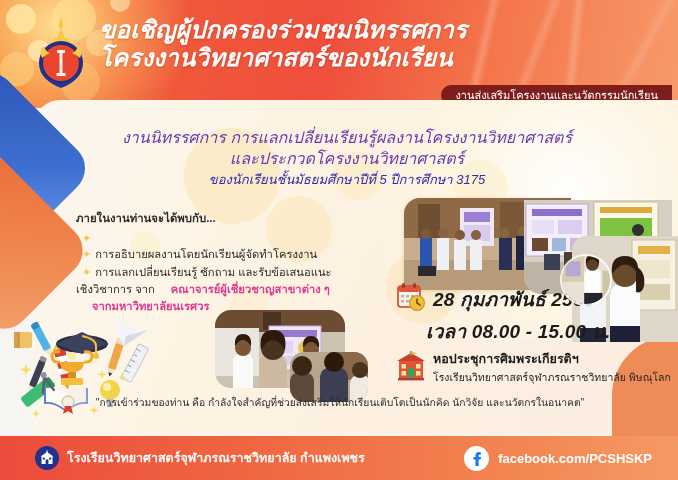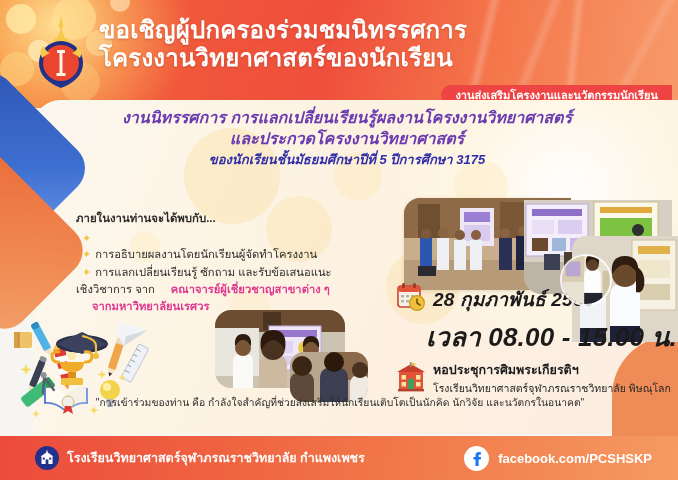--- a/index.html
+++ b/index.html
@@ -37,28 +37,29 @@
 
   .crest {
     position: absolute; left: 30px; top: 14px; width: 62px; height: 80px;
   }
   .crest svg { width: 100%; height: 100%; display: block; }
 
   .hdr-title {
     position: absolute; left: 99px; top: 16px; width: 500px;
     color: #ffffff; font-weight: bold; line-height: 1.16;
     text-shadow: 0 1px 2px rgba(130,40,10,.35);
+    font-style: italic;
   }
   .hdr-title .l1 { font-size: 24px; letter-spacing: .2px; display: block; }
   .hdr-title .l2 { font-size: 24px; letter-spacing: .2px; display: block; }
 
   .badge {
     position: absolute; right: 6px; top: 85px; height: 20px;
     display: flex; align-items: center; padding: 0 14px;
-    background: #ef4444; color: #fff; font-size: 11px; font-weight: bold;
+    background: #7f1d1d; color: #fff; font-size: 11px; font-weight: normal;
     border-radius: 11px 0 0 11px; white-space: nowrap;
   }
 
   
   .shape-blue {
     position: absolute; left: -74px; top: 98px; width: 150px; height: 118px;
     background: linear-gradient(135deg, #2f55b5 0%, #3d6fd0 55%, #6f9bef 100%);
     border-radius: 26px; transform: rotate(45deg); z-index: 2;
   }
   .shape-orange {
@@ -78,22 +79,22 @@
     border-radius: 26px 0 0 0; overflow: hidden; z-index: 1;
   }
   .card-sun {
     position: absolute; right: -120px; top: -90px; width: 420px; height: 330px;
     background: radial-gradient(circle at 45% 55%, rgba(255,255,255,.95) 0%, rgba(255,248,228,.7) 38%, rgba(253,238,206,0) 72%);
   }
   .blob { position: absolute; border-radius: 50%; pointer-events: none; }
 
   
   .headline {
-    position: absolute; left: 34px; top: 108px; width: 626px;
-    text-align: center; z-index: 6; font-style: italic; font-weight: bold;
+    position: absolute; left: 34px; top: 128px; width: 626px;
+    text-align: center; z-index: 6; font-style: italic; font-weight: normal;
     line-height: 1.3;
   }
   .headline .h1 { display: block; font-size: 16px; color: #6a3ab0; }
   .headline .h2 { display: block; font-size: 16px; color: #6a3ab0; }
   .headline .h3 { display: block; font-size: 13px; color: #2f2da8; margin-top: 2px; }
 
   
   .detail {
     position: absolute; left: 76px; top: 210px; width: 318px; z-index: 7;
     font-size: 11.2px; color: #2b2b2b; line-height: 1.55;
@@ -136,21 +137,21 @@
 
   
   .datebox { position: absolute; left: 396px; top: 282px; width: 282px; z-index: 7; }
   .drow { display: flex; align-items: center; gap: 7px; }
   .ico { flex: 0 0 auto; }
   .d-date {
     font-size: 19px; font-weight: bold; font-style: italic; color: #1b1b1b;
     letter-spacing: .2px; white-space: nowrap;
   }
   .d-time {
-    font-size: 26px; font-weight: bold; font-style: italic; color: #1b1b1b;
+    font-size: 19px; font-weight: bold; font-style: italic; color: #1b1b1b;
     letter-spacing: .2px; white-space: nowrap; margin-left: 30px;
   }
   .venue-wrap { margin-top: 3px; }
   .d-venue1 { font-size: 12.5px; font-weight: bold; color: #1b1b1b; white-space: nowrap; }
   .d-venue2 { font-size: 10.5px; color: #2a2a2a; white-space: nowrap; }
 
   
   .edu { position: absolute; left: 6px; top: 316px; width: 152px; height: 104px; z-index: 6; }
   .edu svg { width: 100%; height: 100%; display: block; }
 

